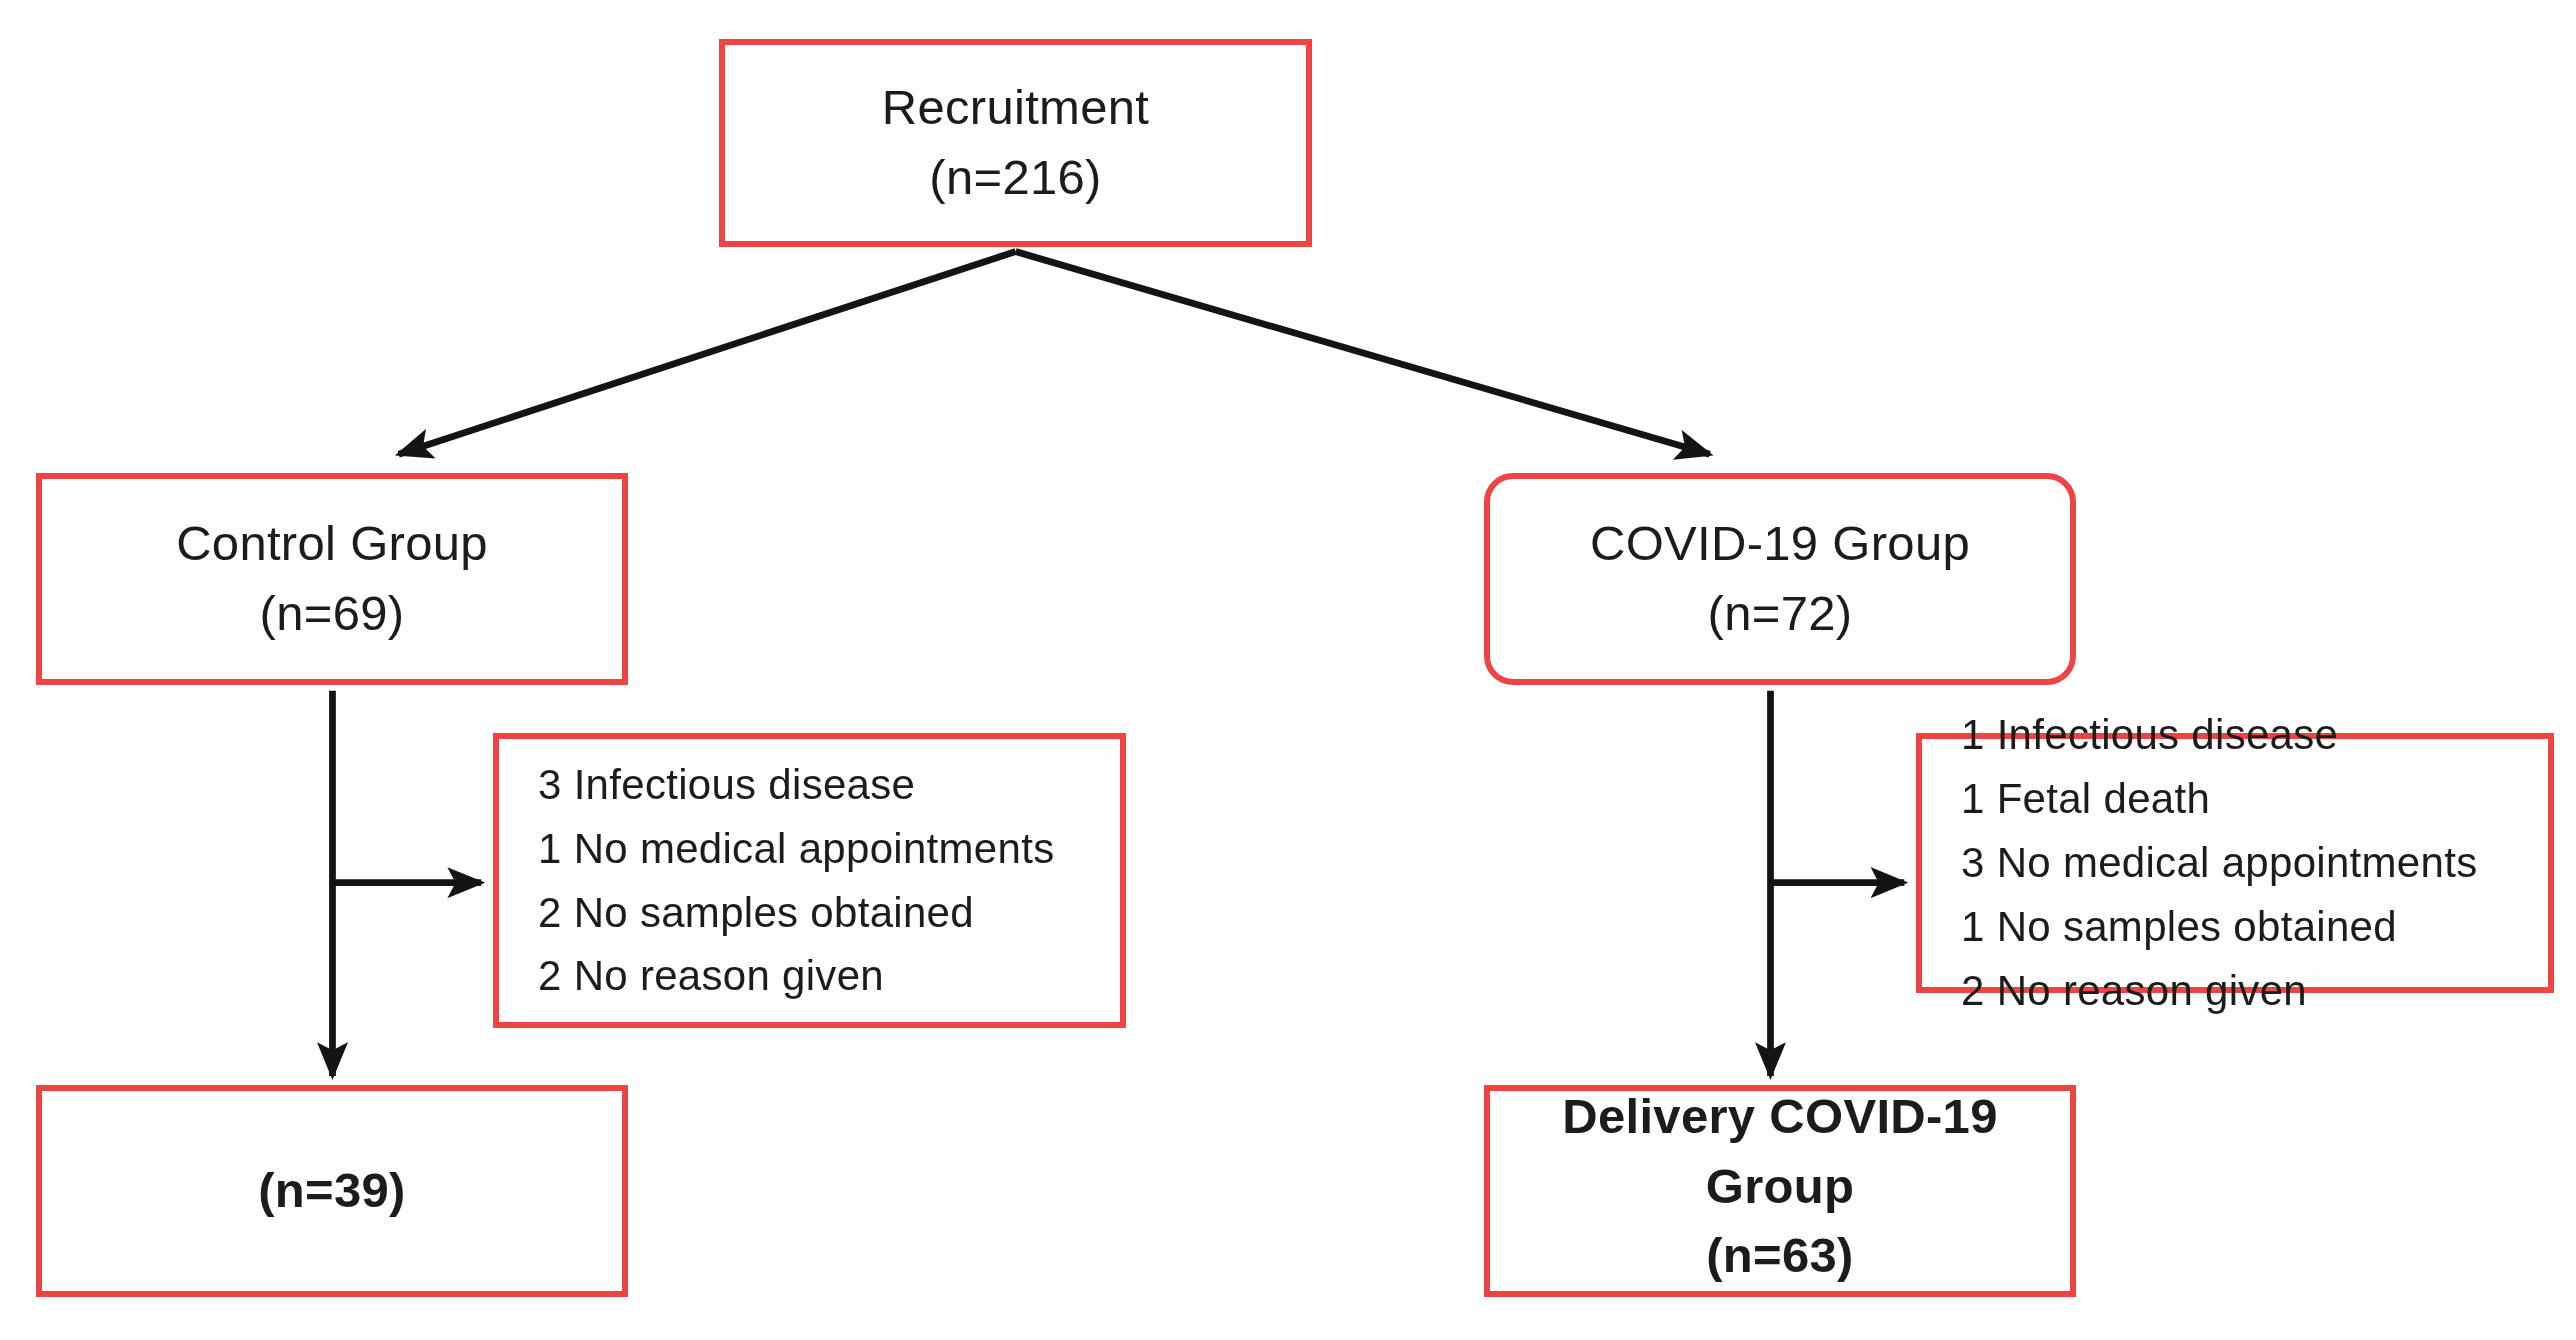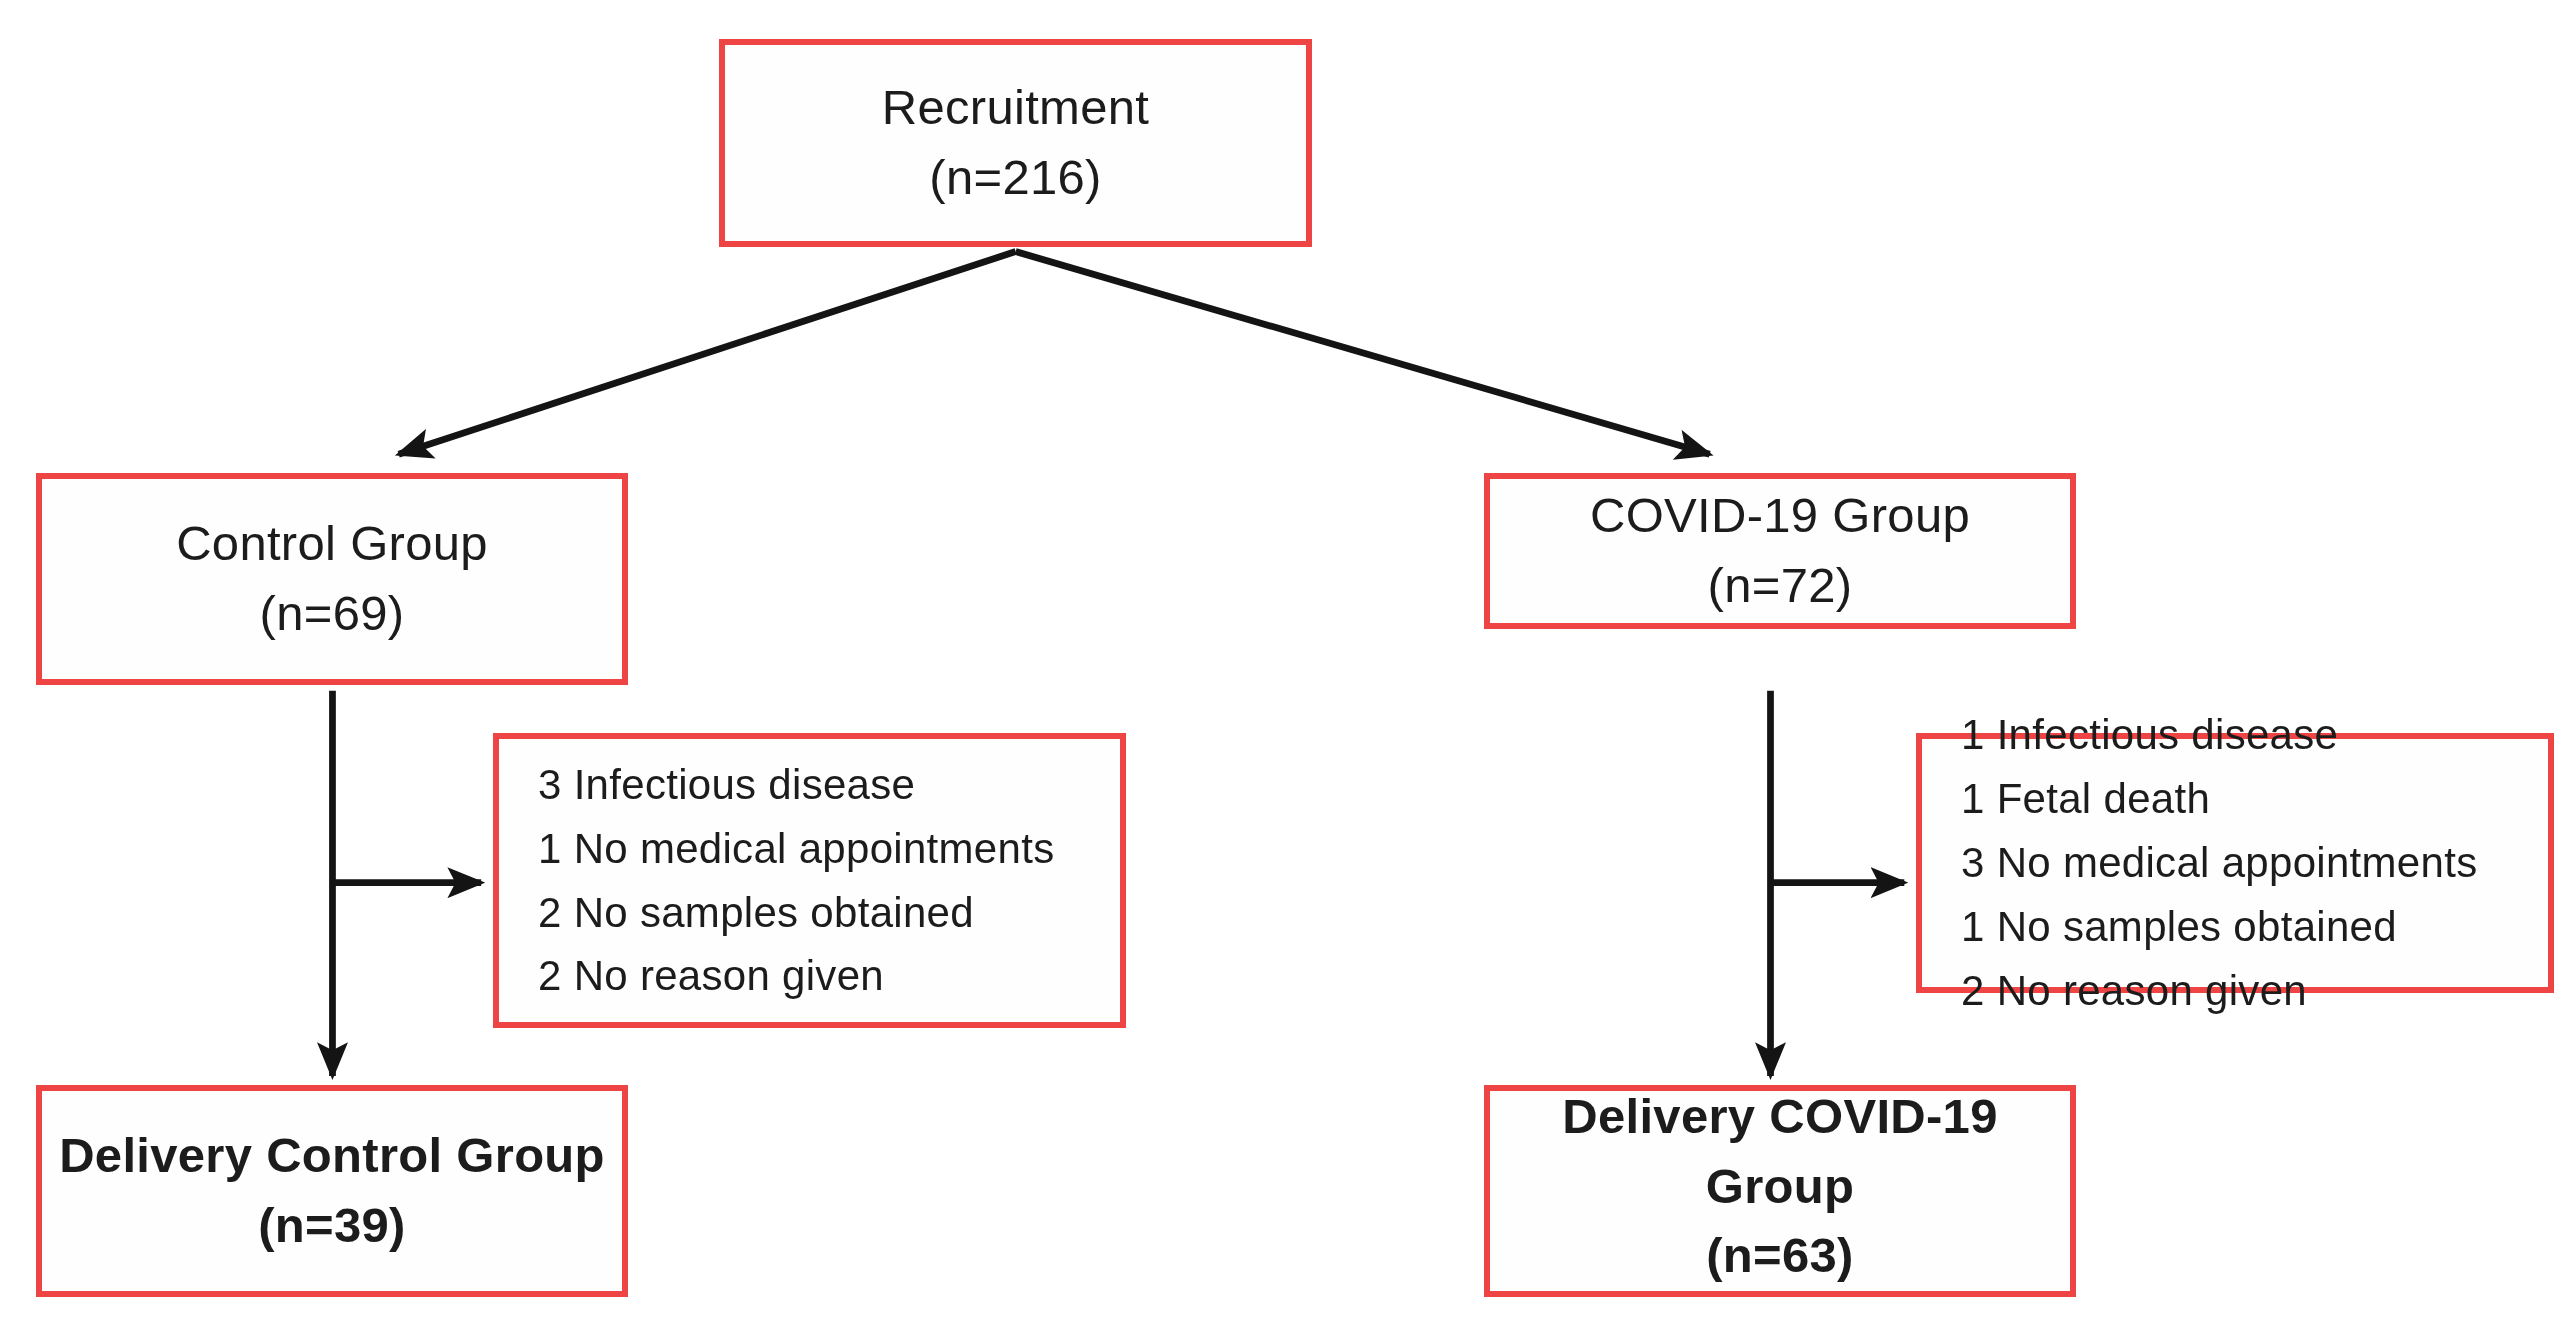--- a/index.html
+++ b/index.html
@@ -41,21 +41,21 @@
     text-align: left;
     padding: 20px 20px 20px 39px;
     font-size: 42px;
     line-height: 1.52;
   }
   .node.bold { font-weight: bold; }
 
   
   #recruitment       { left: 719px; top:   39px; width: 593px; height: 208px; }
   #control-group     { left:   36px; top:  473px; width: 592px; height: 212px; }
-  #covid-group       { left: 1484px; top:  473px; width: 592px; height: 156px; }
+  #covid-group       { left: 1484px; top:  473px; width: 592px; height: 212px; border-radius: 29px; }
   #control-exclusions{ left:  493px; top: 733px; width: 633px; height: 295px; }
   #covid-exclusions  { left: 1916px; top: 733px; width: 638px; height: 260px; }
   #delivery-control  { left:   36px; top: 1085px; width: 592px; height: 212px; }
   #delivery-covid    { left: 1484px; top: 1085px; width: 592px; height: 212px; justify-content: flex-end; }
 </style>
 </head>
 <body>
 
 <div class="canvas">
 
@@ -99,21 +99,20 @@
 
   <div class="node exclusion" id="covid-exclusions">
     <div>1 Infectious disease</div>
     <div>1 Fetal death</div>
     <div>3 No medical appointments</div>
     <div>1 No samples obtained</div>
     <div>2 No reason given</div>
   </div>
 
   <div class="node bold" id="delivery-control">
-    <div>Delivery Control Group</div>
     <div>(n=39)</div>
   </div>
 
   <div class="node bold" id="delivery-covid">
     <div>Delivery COVID-19 Group</div>
     <div>(n=63)</div>
   </div>
 
 </div>
 

